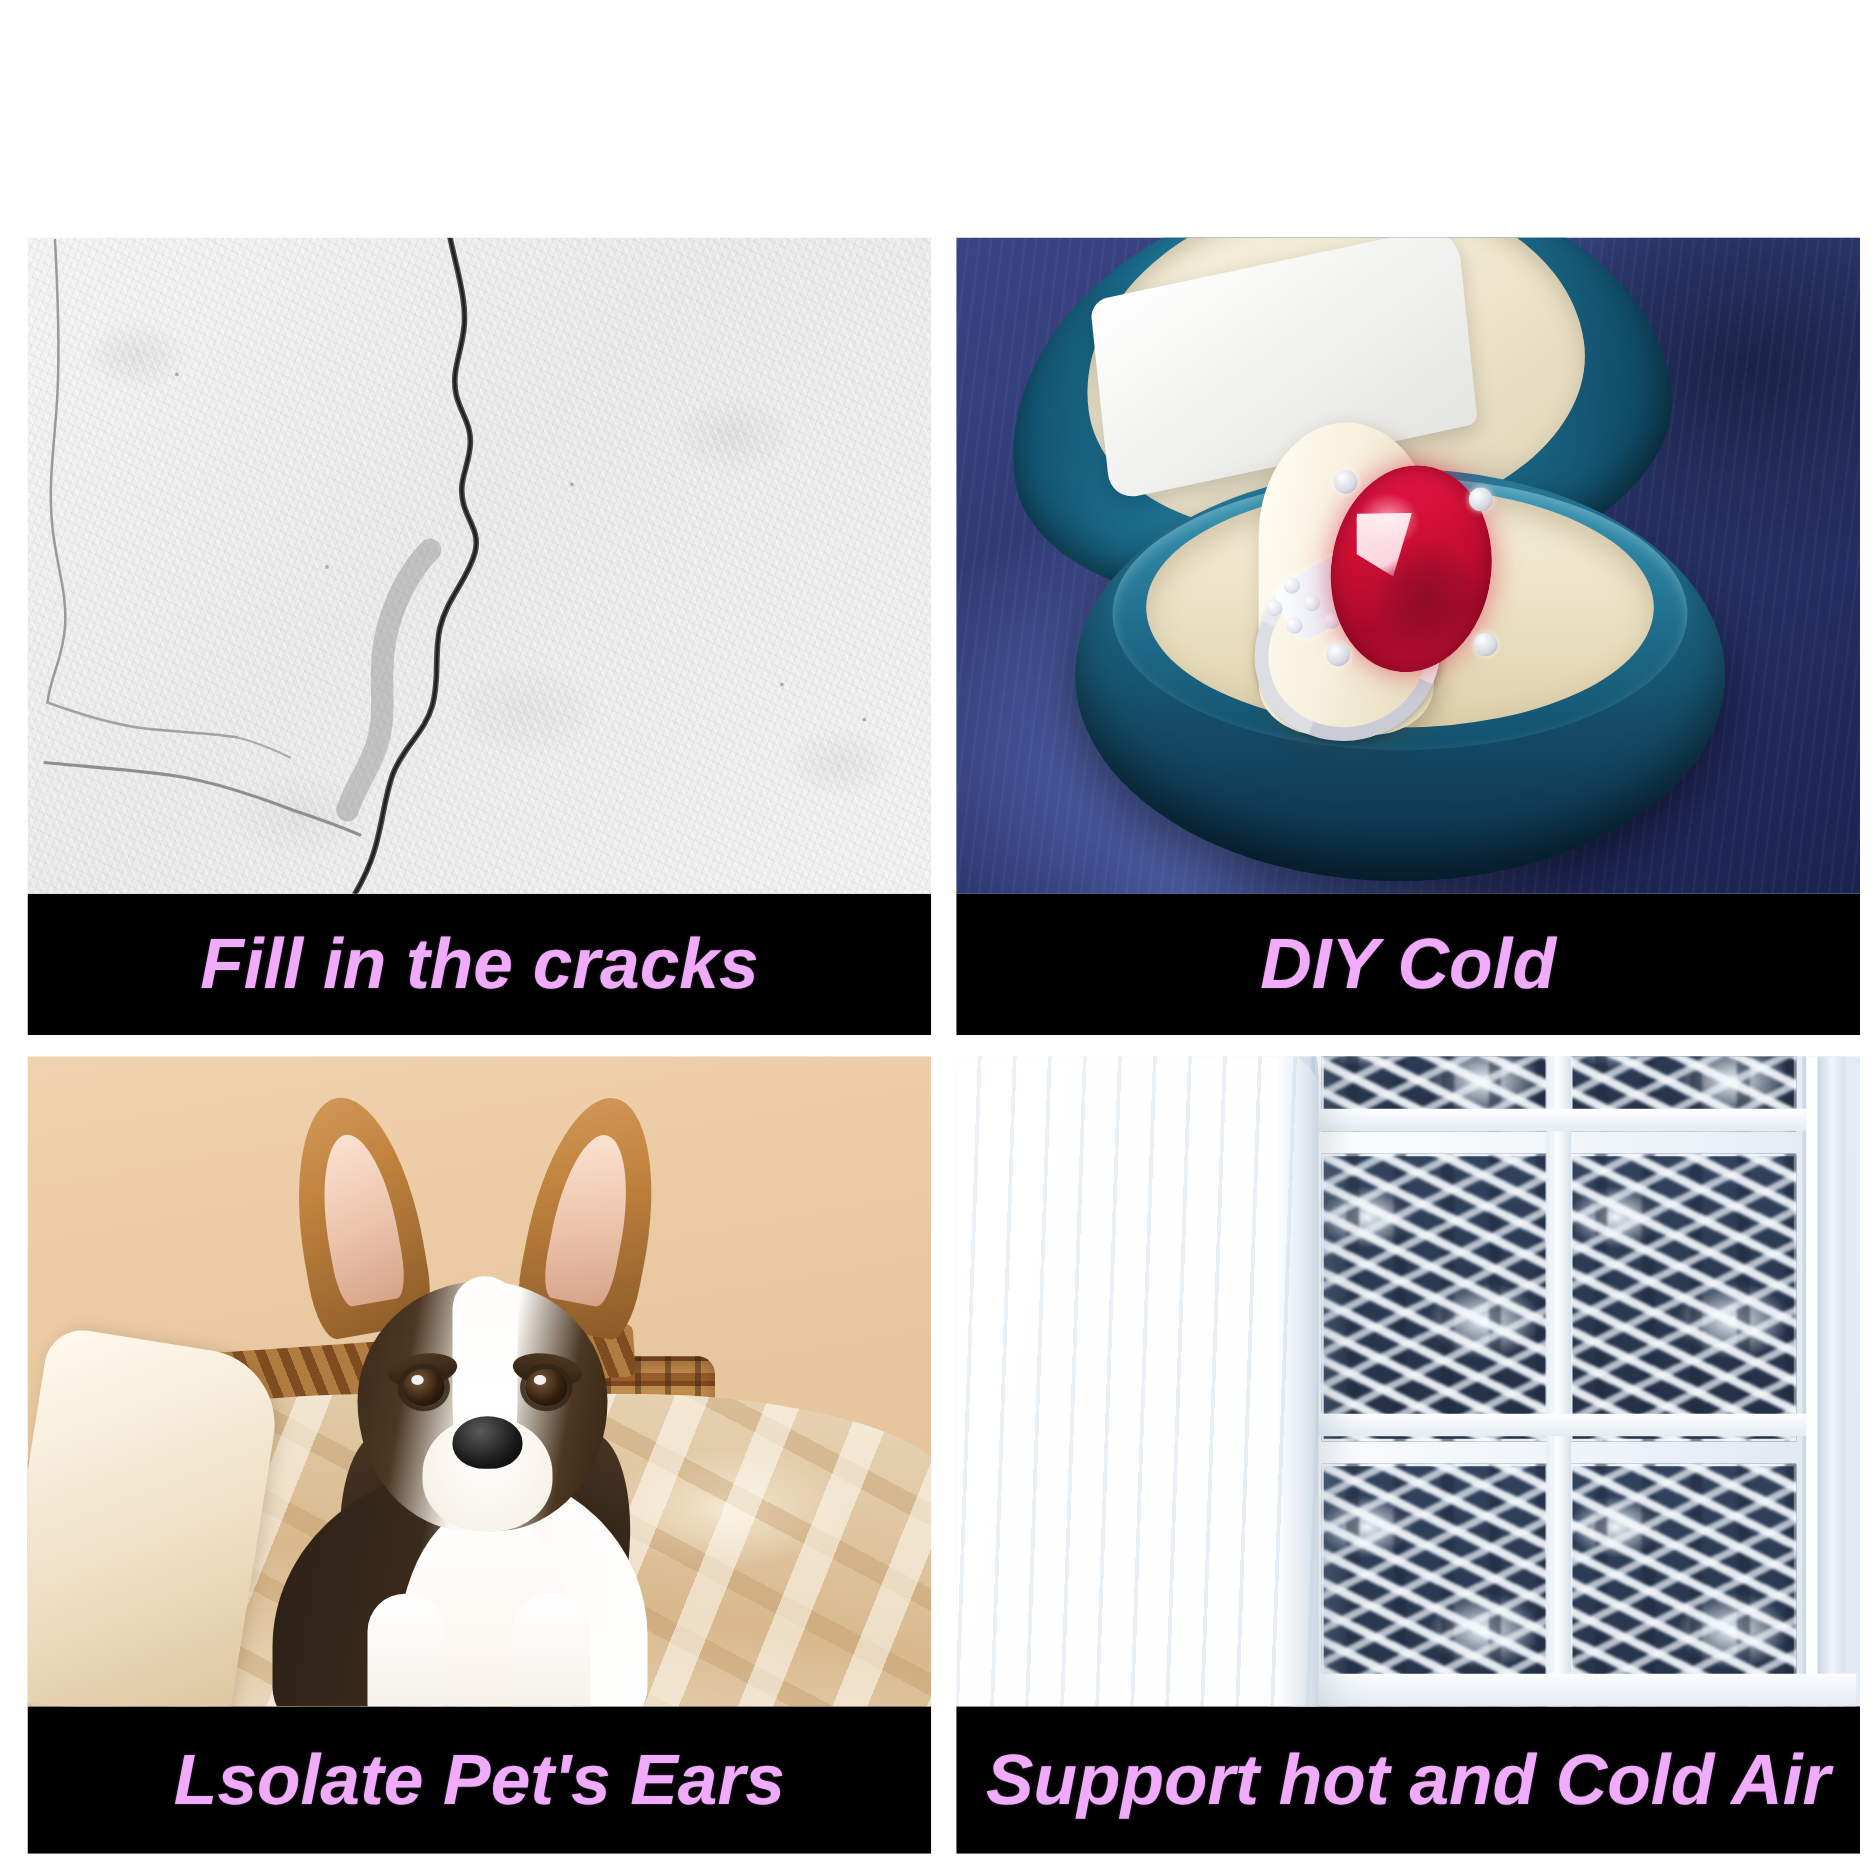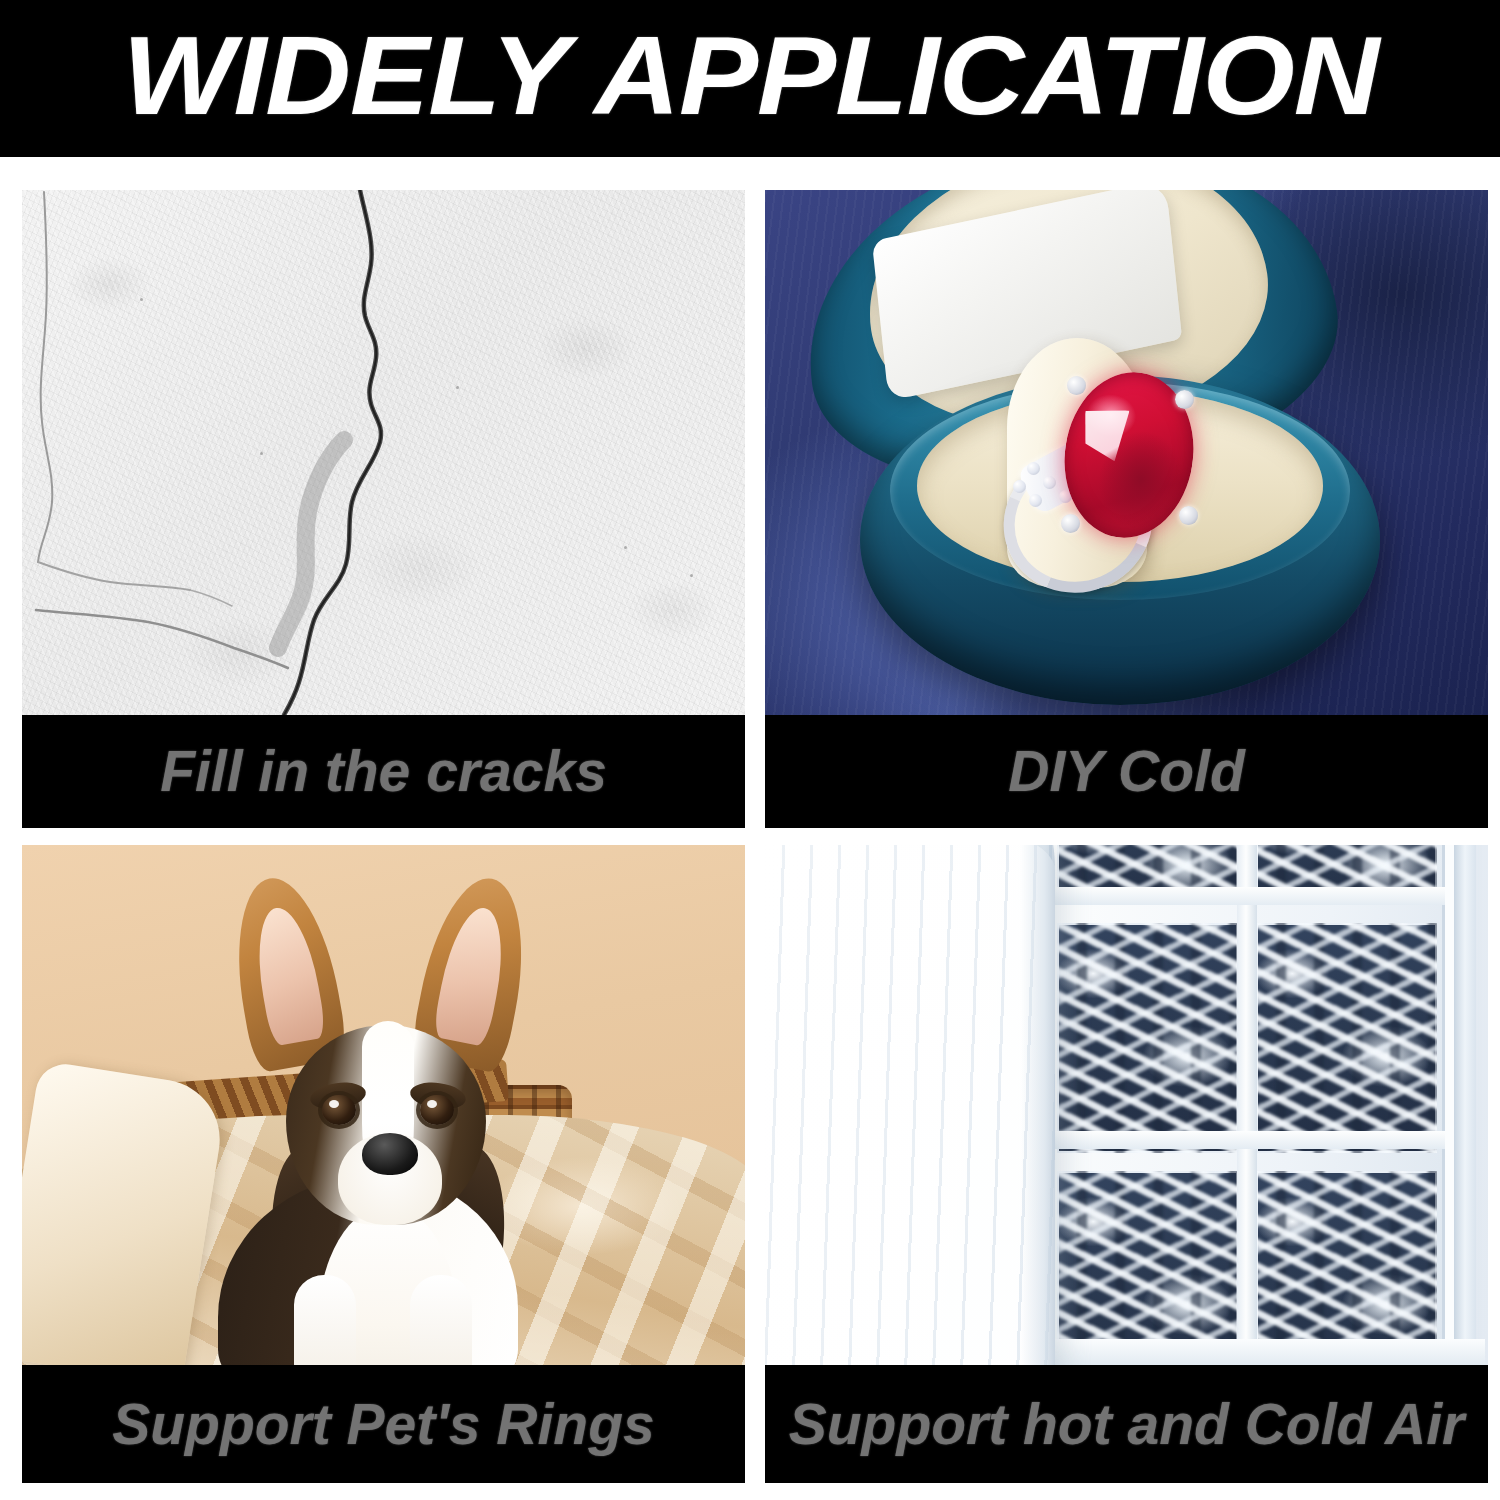--- a/index.html
+++ b/index.html
@@ -76,21 +76,21 @@
   .caption-bar {
     width: 100%;
     height: 113px;
     background: #000000;
     display: flex;
     align-items: center;
     justify-content: center;
     overflow: hidden;
   }
   .caption-text {
-    color: #737373;
+    color: #f0abfc;
     font-family: "Liberation Sans", sans-serif;
     font-weight: bold;
     font-style: italic;
     font-size: 57px;
     line-height: 1;
     white-space: nowrap;
     letter-spacing: 0px;
     text-shadow: 0 0 2px rgba(255,255,255,0.3);
   }
   .cell-row2 .photo { height: 520px; }
@@ -493,23 +493,20 @@
     right: 12px; top: -20px;
     width: 22px; height: 560px;
     background: linear-gradient(90deg, #c9d6e2 0%, #eef4f9 50%, #dae4ee 100%);
   }
 </style>
 </head>
 <body>
 
 <div id="page">
 
-  <div class="header-bar">
-    <div class="header-title">WIDELY APPLICATION</div>
-  </div>
 
   <div class="grid">
 
     <div class="cell">
       <div class="photo wall">
         <div class="wall-grain"></div>
         <svg width="723" height="525" viewBox="0 0 723 525" style="position:absolute;inset:0">
           <path d="M338 0 C344 28 352 52 349 74 C346 96 339 108 343 126 C347 142 356 150 354 168 C352 186 344 196 349 214 C353 228 362 236 358 252 C352 274 336 288 330 312 C325 334 330 352 324 374 C318 396 300 408 292 430 C285 450 284 470 277 492 C272 508 266 518 262 525" stroke="#4a4a4a" stroke-width="4.5" fill="none" stroke-linecap="round"></path>
           <path d="M338 0 C344 28 352 52 349 74 C346 96 339 108 343 126 C347 142 356 150 354 168 C352 186 344 196 349 214 C353 228 362 236 358 252 C352 274 336 288 330 312 C325 334 330 352 324 374 C318 396 300 408 292 430 C285 450 284 470 277 492 C272 508 266 518 262 525" stroke="#1f1f1f" stroke-width="2" fill="none" stroke-linecap="round"></path>
           <path d="M322 250 C306 266 292 292 286 322 C280 352 288 378 280 404 C274 424 262 440 256 458" stroke="#8e8e8e" stroke-width="18" fill="none" stroke-linecap="round" opacity="0.45"></path>
@@ -585,21 +582,21 @@
         <div class="dog-head"></div>
         <div class="dog-blaze"></div>
         <div class="dog-brow" style="left:288px;top:238px;transform:rotate(-8deg)"></div>
         <div class="dog-brow" style="left:388px;top:238px;transform:rotate(8deg)"></div>
         <div class="dog-eye" style="left:300px;top:250px"></div>
         <div class="dog-eye" style="left:398px;top:250px"></div>
         <div class="dog-muzzle"></div>
         <div class="dog-nose"></div>
       </div>
       <div class="caption-bar">
-        <span class="caption-text">Support Pet's Rings</span>
+        <span class="caption-text">Lsolate Pet's Ears</span>
       </div>
     </div>
 
     <div class="cell cell-row2">
       <div class="photo window-scene">
         <div class="window-frame">
           <div class="window-panes">
             <div class="pane">
                 <div class="pane-trees"></div>
               </div>

